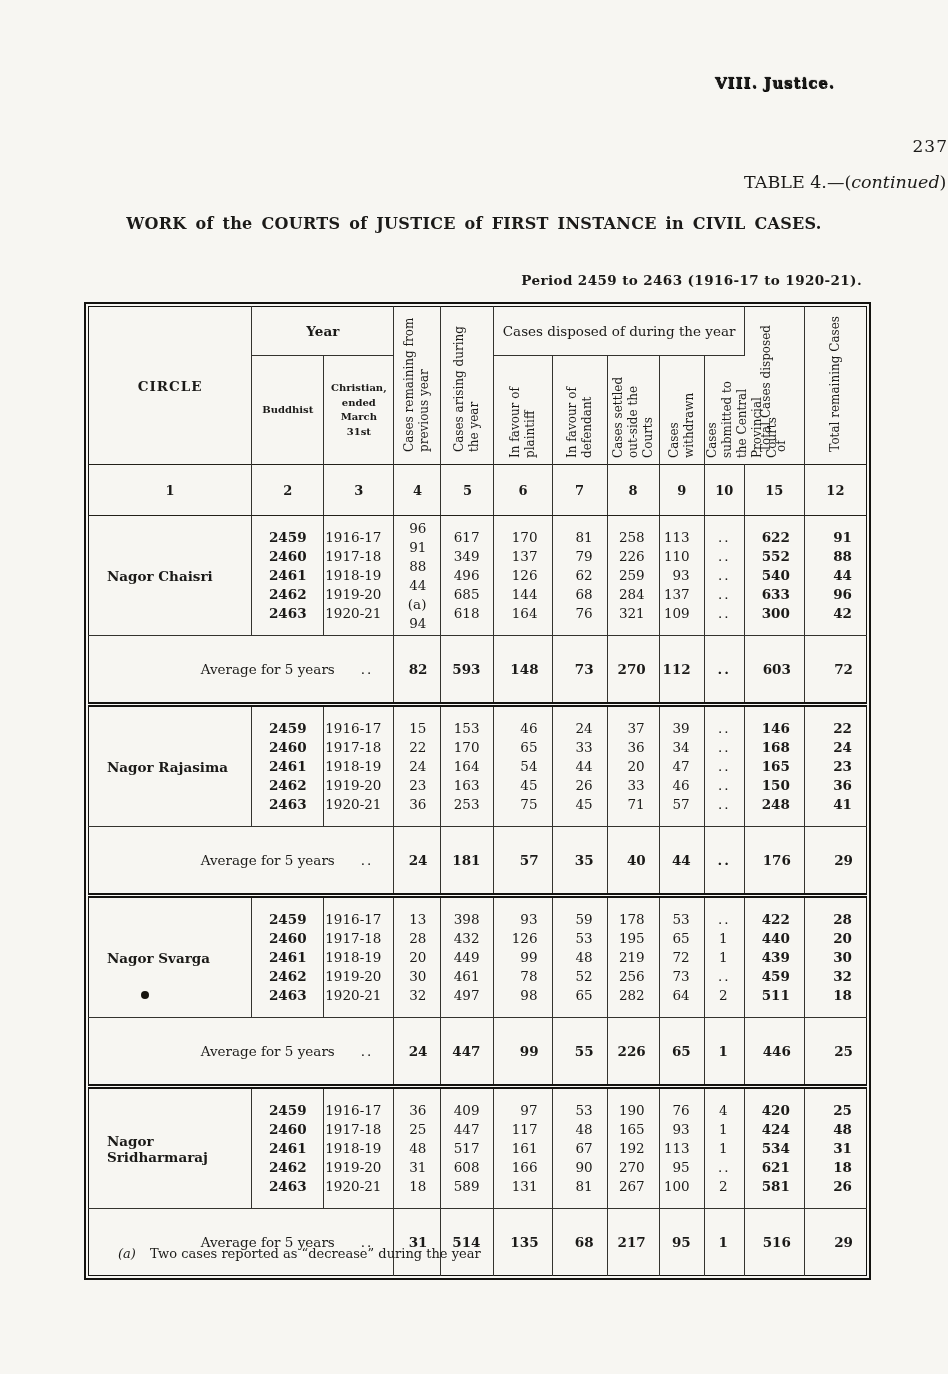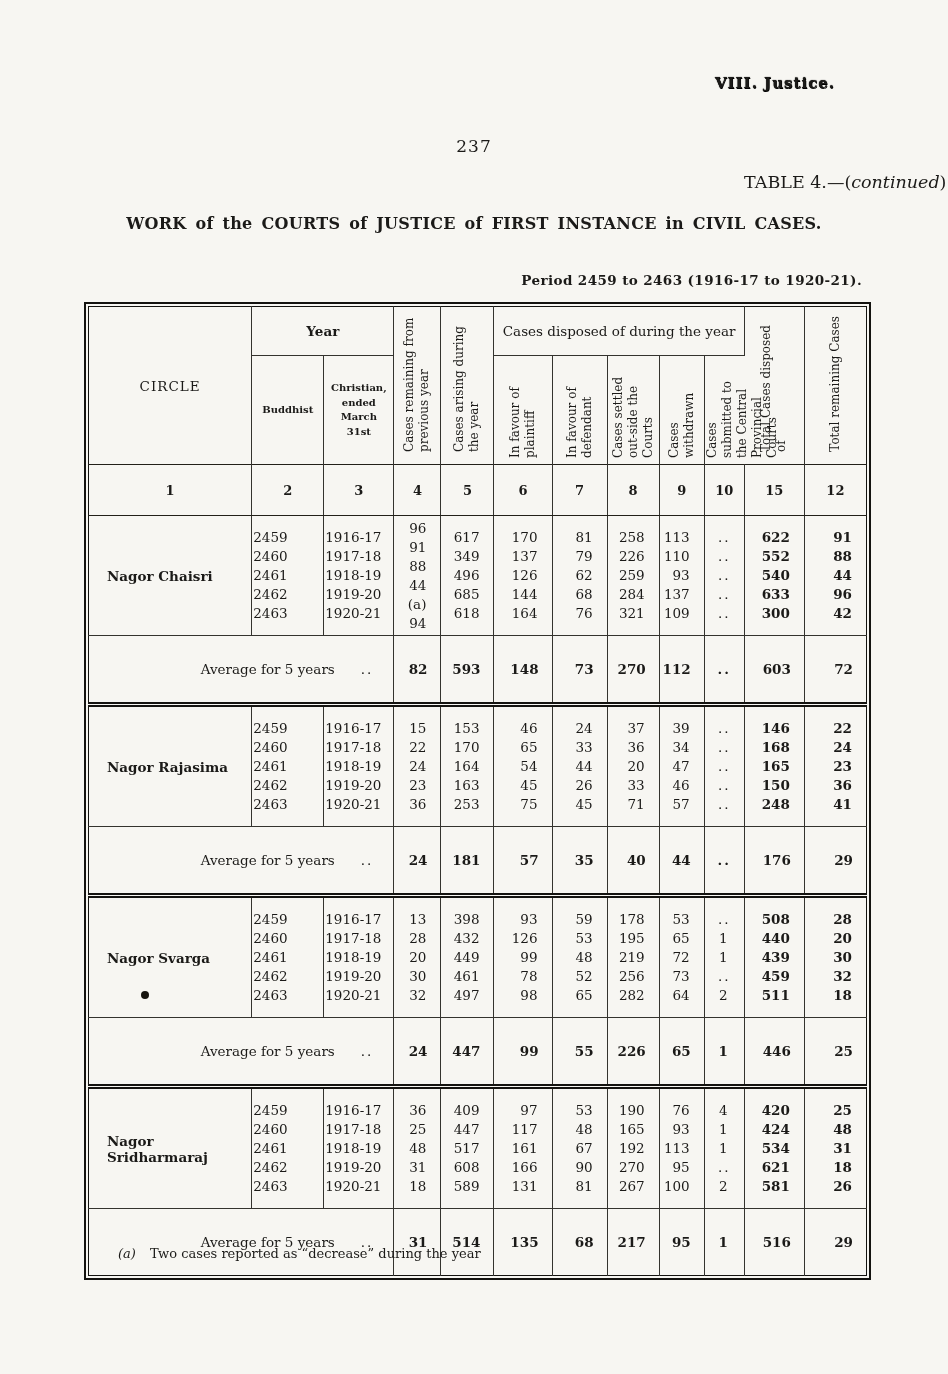--- a/index.html
+++ b/index.html
@@ -10,21 +10,21 @@
     overflow:hidden;
   }
   .abs { position:absolute; }
 
   
   .section-header {
     top:74px; left:690px; width:170px; text-align:center;
     font-weight:bold; font-size:15px; letter-spacing:1px;
     text-shadow:0 0 1px #000, .5px .5px 0 #000;
   }
-  .page-number { top:136px; left:0; width:948px; text-align:center; font-size:17px; letter-spacing:1px; }
+  .page-number { top:136px; left:0; width:948px; text-align:right; font-size:17px; letter-spacing:1px; }
   .doc-title  { top:172px; left:4px; width:948px; text-align:right; font-size:17.5px; }
   .doc-title .ital { font-style:italic; }
   .doc-subtitle {
     top:214px; left:0; width:948px; text-align:center;
     font-weight:bold; font-size:16px; word-spacing:3px; letter-spacing:.3px;
   }
   .period-note {
     top:272px; left:480px; width:382px; text-align:right;
     font-weight:bold; font-size:13.5px; letter-spacing:.4px;
   }
@@ -38,41 +38,41 @@
   }
   table.main {
     border-collapse:collapse; table-layout:fixed; width:779px;
     border:1.5px solid #141310;
   }
   th, td { border-right:1px solid #34332e; font-weight:normal; }
   th:last-child, td:last-child { border-right:none; }
 
   
   thead th { vertical-align:middle; text-align:center; font-size:13px; }
-  th.h-circle { font-weight:normal; font-size:13.5px; letter-spacing:1px; }
+  th.h-circle { font-weight:bold; font-size:13.5px; letter-spacing:1px; }
   th.h-group  { height:46px; border-bottom:1px solid #34332e; font-weight:bold; font-size:13.5px; }
   tr.subhead th { height:104px; }
   th.h-plain { font-size:10px; line-height:1.45; padding:0 3px;font-weight:bold; }
   th.rot { padding:2px 0; }
   .vt {
     writing-mode:vertical-rl; transform:rotate(180deg);
     display:inline-block; font-size:12px; line-height:1.25; text-align:left;
   }
   .vt-tall  { max-height:136px; }
   .vt-short { max-height:98px; }
   tr.colnum-row th {
     height:48px; font-weight:bold; font-size:13px;
     border-top:1.5px solid #222019; border-bottom:1.5px solid #222019;
   }
 
   
   tr.block-row td { height:117px; vertical-align:middle; border-bottom:1px solid #34332e; }
   td.circle-cell { text-align:left; padding-left:18px; font-weight:bold; font-size:13.5px; }
   .line { line-height:19px; font-size:13.5px; }
-  .b-year { text-align:left; font-weight:normal; }
+  .b-year { text-align:center; font-weight:bold; }
   .c-year { text-align:left; }
   .num { text-align:right; padding-right:13px; }
   .ctr { text-align:center; letter-spacing:2px; }
   .strong { font-weight:bold; }
 
   
   tr.avg-row td { height:64px; vertical-align:middle; border-bottom:5px double #141310; font-size:13.5px; }
   tr.avg-row.last td { border-bottom:none; }
   td.avg-label { text-align:right; padding-right:20px; font-size:13px; }
   td.avg-label .dots { margin-left:26px; letter-spacing:2px; }
@@ -386,21 +386,21 @@
             <div class="line num">64</div>
           </td>
           <td>
             <div class="line ctr">..</div>
             <div class="line ctr">1</div>
             <div class="line ctr">1</div>
             <div class="line ctr">..</div>
             <div class="line ctr">2</div>
           </td>
           <td>
-            <div class="line num strong">508</div>
+            <div class="line num strong">422</div>
             <div class="line num strong">440</div>
             <div class="line num strong">439</div>
             <div class="line num strong">459</div>
             <div class="line num strong">511</div>
           </td>
           <td>
             <div class="line num strong">28</div>
             <div class="line num strong">20</div>
             <div class="line num strong">30</div>
             <div class="line num strong">32</div>

